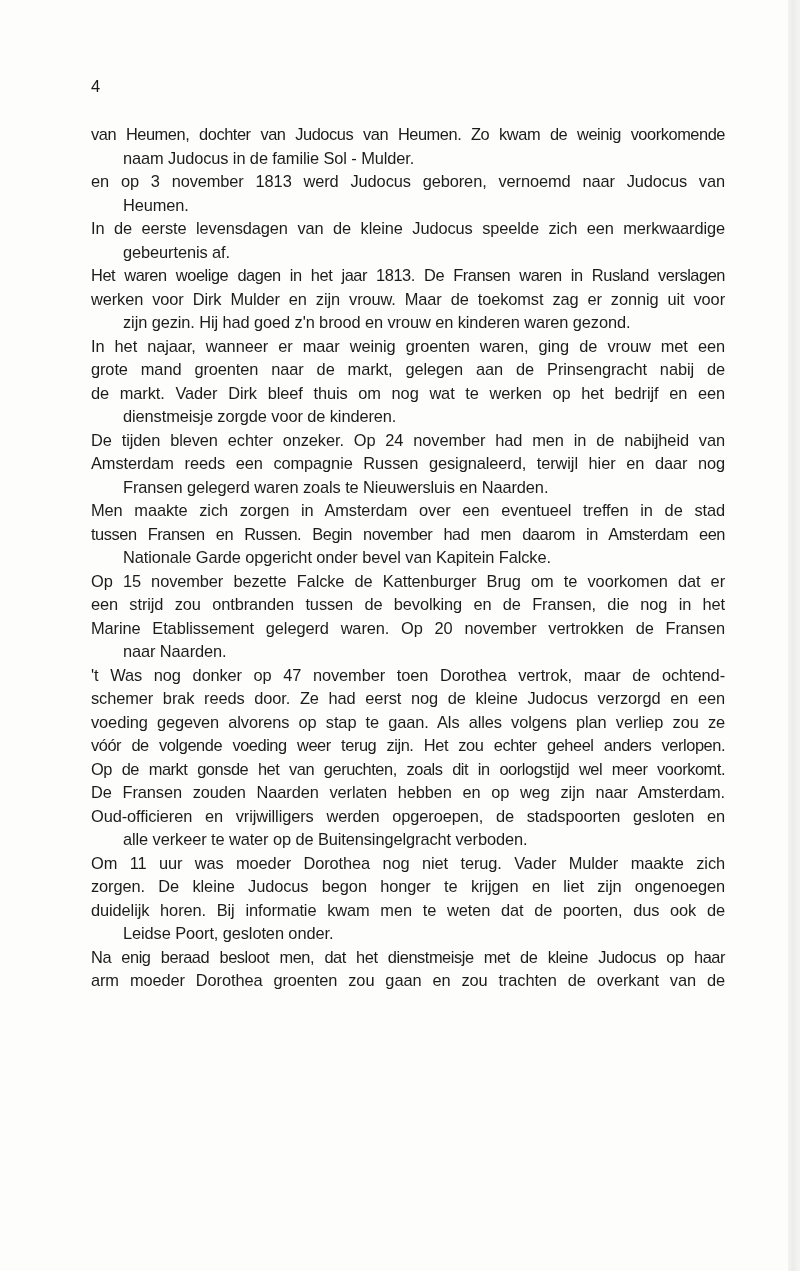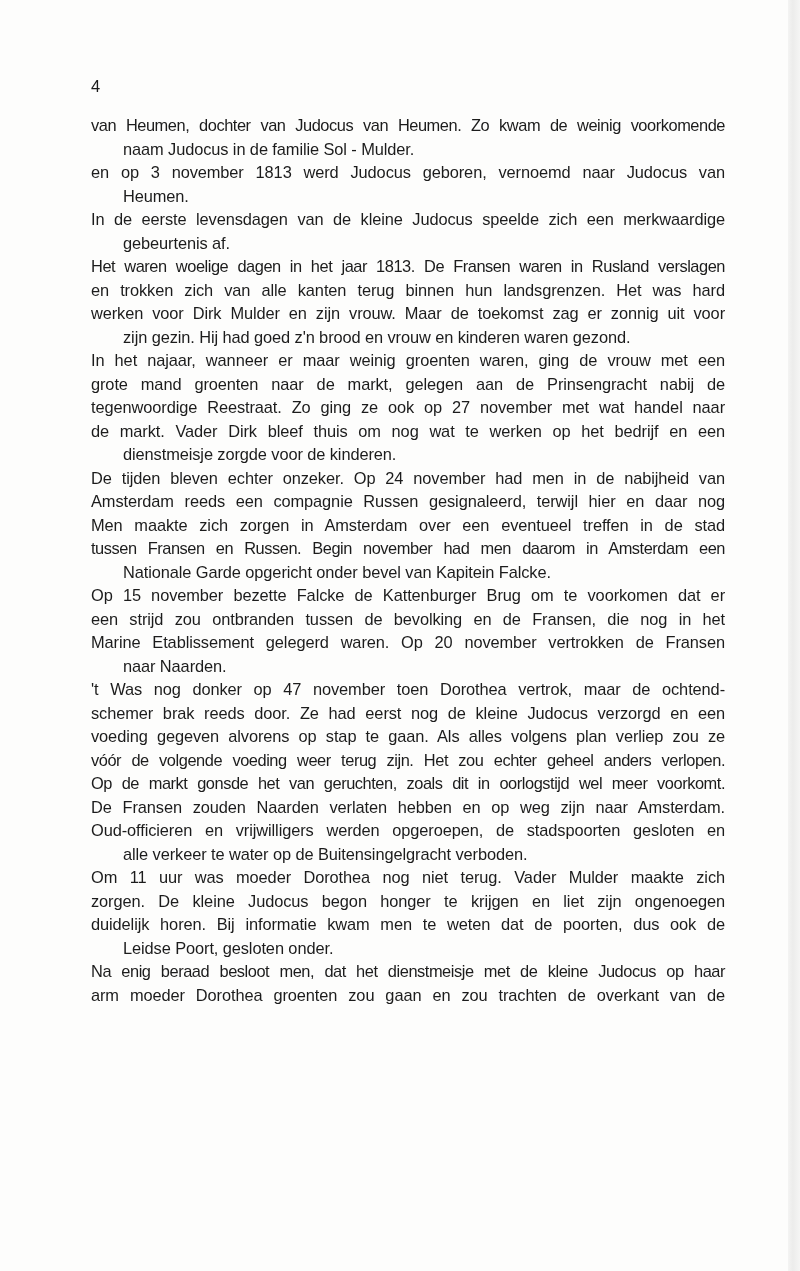--- a/index.html
+++ b/index.html
@@ -33,21 +33,21 @@
     position: absolute;
     left: 91px;
     top: 76px;
     font-size: 16.5px;
     line-height: 20px;
     color: #1a1a1a;
   }
   .body-text {
     position: absolute;
     left: 91px;
-    top: 114px;
+    top: 123px;
     width: 634px;
   }
   .line {
     display: block;
     font-size: 16.4px;
     line-height: 23.5px;
     height: 23.5px;
     white-space: nowrap;
     text-align: justify;
     text-align-last: justify;
@@ -70,30 +70,29 @@
   <div class="edge-shadow"></div>
   <div class="page-number">4</div>
   <div class="body-text" id="body-text">
       <span class="line tight">van Heumen, dochter van Judocus van Heumen. Zo kwam de weinig voorkomende</span>
       <span class="line last">naam Judocus in de familie Sol - Mulder.</span>
       <span class="line">en op 3 november 1813 werd Judocus geboren, vernoemd naar Judocus van</span>
       <span class="line last">Heumen.</span>
       <span class="line">In de eerste levensdagen van de kleine Judocus speelde zich een merkwaardige</span>
       <span class="line last">gebeurtenis af.</span>
       <span class="line tight">Het waren woelige dagen in het jaar 1813. De Fransen waren in Rusland verslagen</span>
-      <span class="line">en trokken zich van alle kanten terug binnen hun landsgrenzen. Het was hard</span>
       <span class="line">werken voor Dirk Mulder en zijn vrouw. Maar de toekomst zag er zonnig uit voor</span>
       <span class="line last">zijn gezin. Hij had goed z'n brood en vrouw en kinderen waren gezond.</span>
       <span class="line">In het najaar, wanneer er maar weinig groenten waren, ging de vrouw met een</span>
       <span class="line">grote mand groenten naar de markt, gelegen aan de Prinsengracht nabij de</span>
-      <span class="line">tegenwoordige Reestraat. Zo ging ze ook op 27 november met wat handel naar</span>
       <span class="line">de markt. Vader Dirk bleef thuis om nog wat te werken op het bedrijf en een</span>
       <span class="line last">dienstmeisje zorgde voor de kinderen.</span>
       <span class="line">De tijden bleven echter onzeker. Op 24 november had men in de nabijheid van</span>
       <span class="line">Amsterdam reeds een compagnie Russen gesignaleerd, terwijl hier en daar nog</span>
+      <span class="line last">Fransen gelegerd waren zoals te Nieuwersluis en Naarden.</span>
       <span class="line">Men maakte zich zorgen in Amsterdam over een eventueel treffen in de stad</span>
       <span class="line tight">tussen Fransen en Russen. Begin november had men daarom in Amsterdam een</span>
       <span class="line last">Nationale Garde opgericht onder bevel van Kapitein Falcke.</span>
       <span class="line">Op 15 november bezette Falcke de Kattenburger Brug om te voorkomen dat er</span>
       <span class="line">een strijd zou ontbranden tussen de bevolking en de Fransen, die nog in het</span>
       <span class="line">Marine Etablissement gelegerd waren. Op 20 november vertrokken de Fransen</span>
       <span class="line last">naar Naarden.</span>
       <span class="line">'t Was nog donker op 47 november toen Dorothea vertrok, maar de ochtend-</span>
       <span class="line">schemer brak reeds door. Ze had eerst nog de kleine Judocus verzorgd en een</span>
       <span class="line">voeding gegeven alvorens op stap te gaan. Als alles volgens plan verliep zou ze</span>

